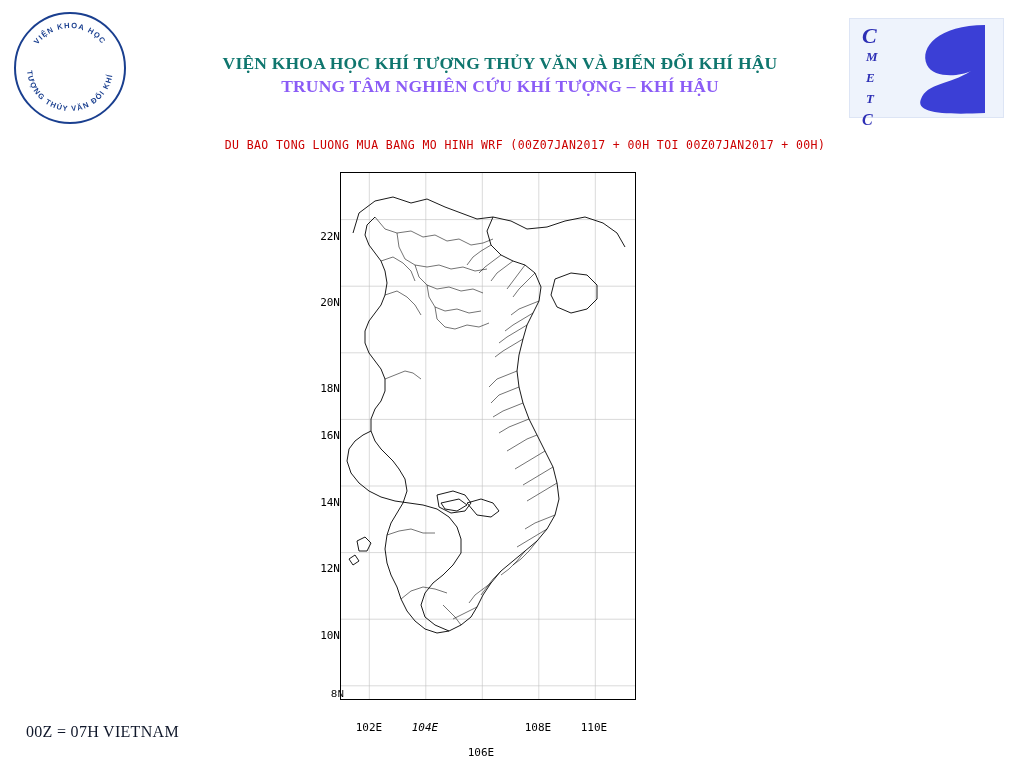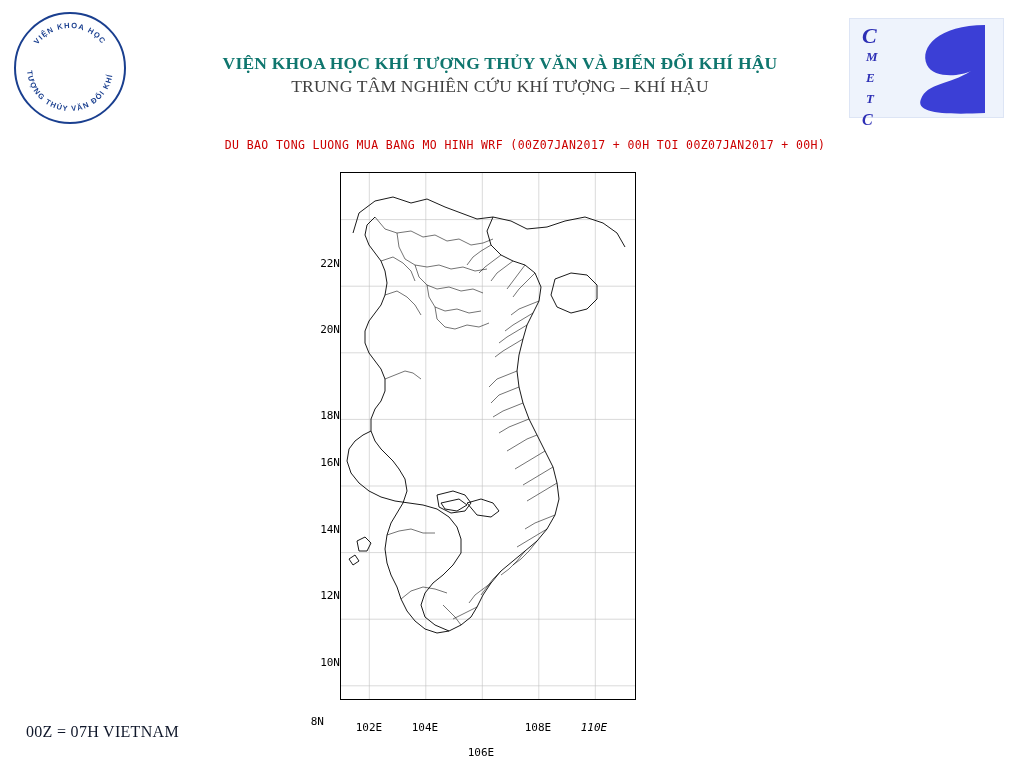--- a/index.html
+++ b/index.html
@@ -75,23 +75,23 @@
   }
   #title-line1 {
     color: #0f766e;
     font-size: 17.5px;
     font-weight: bold;
     letter-spacing: 0.2px;
     line-height: 22px;
     white-space: nowrap;
   }
   #title-line2 {
-    color: #404040;
+    color: #8b5cf6;
     font-size: 17.5px;
-    font-weight: normal;
+    font-weight: bold;
     letter-spacing: 0.2px;
     line-height: 24px;
     white-space: nowrap;
   }
 
   #logo-cmetc {
     position: absolute;
     right: 20px;
     top: 18px;
     width: 155px;
@@ -160,21 +160,20 @@
   .axis-label {
     position: absolute;
     font-family: "DejaVu Sans Mono", monospace;
     font-size: 11px;
     color: #000000;
     white-space: nowrap;
   }
   .y-label {
     text-align: right;
     width: 40px;
-    margin-top: 27px;
   }
   .x-label {
     text-align: center;
     width: 44px;
     margin-top: 16px;
   }
 
   #footer-note {
     position: absolute;
     left: 26px;
@@ -329,21 +328,21 @@
   </svg>
 </div>
 
 <div class="axis-label y-label" style="left:300px; top:230px;">22N</div>
 <div class="axis-label y-label" style="left:300px; top:296px;">20N</div>
 <div class="axis-label y-label" style="left:300px; top:382px;">18N</div>
 <div class="axis-label y-label" style="left:300px; top:429px;">16N</div>
 <div class="axis-label y-label" style="left:300px; top:496px;">14N</div>
 <div class="axis-label y-label" style="left:300px; top:562px;">12N</div>
 <div class="axis-label y-label" style="left:300px; top:629px;">10N</div>
-<div class="axis-label y-label" style="left:284px; top:688px;">8N</div>
+<div class="axis-label y-label" style="left:304px; top:688px;font-family:Liberation Mono, monospace;">8N</div>
 
 <div class="axis-label x-label" style="left:347px; top:705px;">102E</div>
-<div class="axis-label x-label" style="left:403px; top:705px;">104E</div>
+<div class="axis-label x-label" style="left:403px; top:705px;font-style:italic;">104E</div>
 <div class="axis-label x-label" style="left:459px; top:730px;">106E</div>
 <div class="axis-label x-label" style="left:516px; top:705px;">108E</div>
-<div class="axis-label x-label" style="left:572px; top:705px;font-style:italic;">110E</div>
+<div class="axis-label x-label" style="left:572px; top:705px;">110E</div>
 
 <div id="footer-note">00Z = 07H VIETNAM</div>
 
 </body></html>

